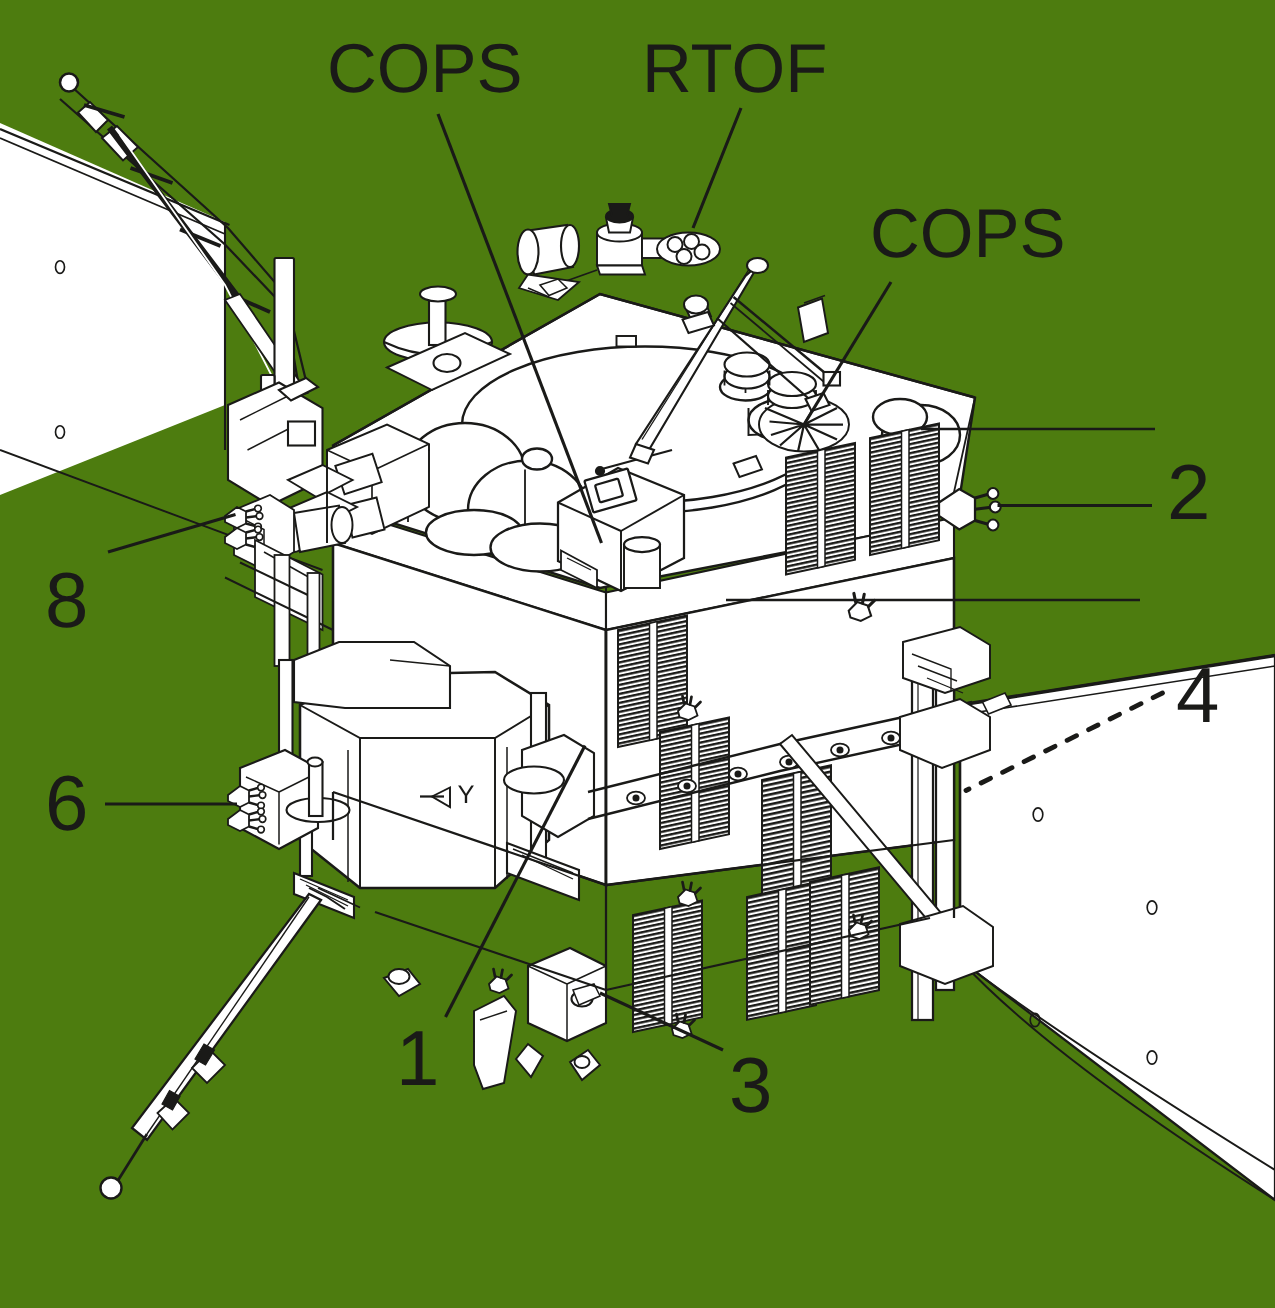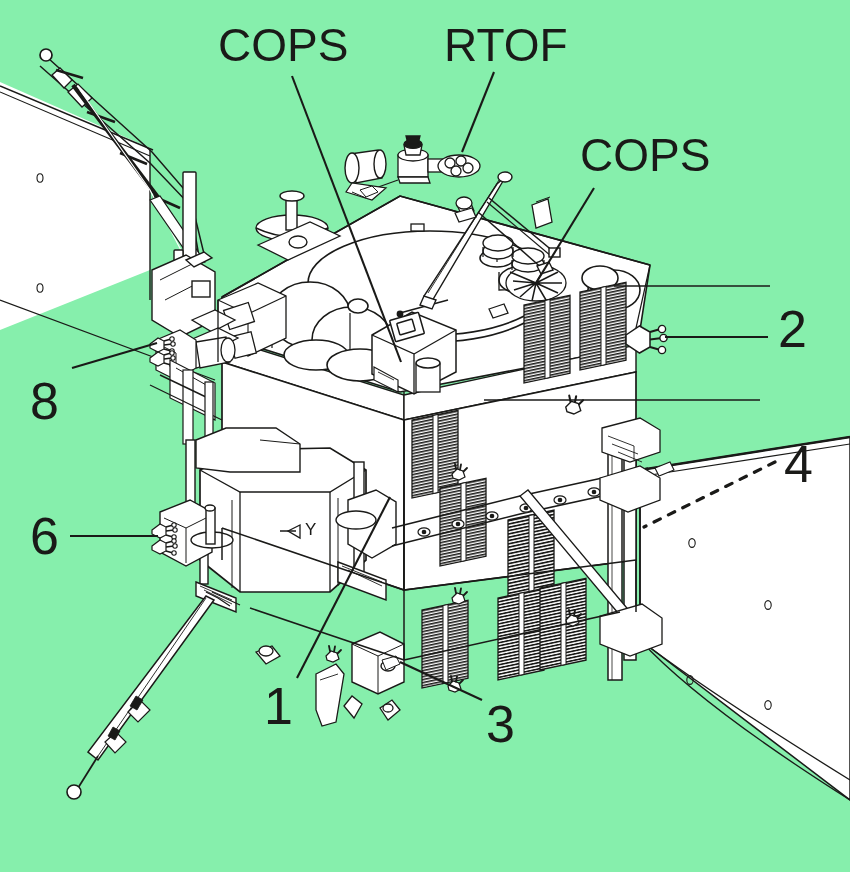--- a/index.html
+++ b/index.html
@@ -4,21 +4,21 @@
 <style>
   html, body {
     margin: 0;
     padding: 0;
     background: #ffffff;
   }
   #page {
     position: relative;
     width: 850px;
     height: 872px;
-    background: #86efac;
+    background: #4d7c0f;
     overflow: hidden;
     font-family: "Liberation Sans", sans-serif;
   }
   #figure-svg {
     position: absolute;
     left: 0;
     top: 0;
     width: 850px;
     height: 872px;
   }
@@ -448,21 +448,21 @@
       <line x1="70" y1="536" x2="158" y2="536"></line>
       <line x1="297" y1="678" x2="390" y2="497"></line>
       <line x1="482" y1="700" x2="400" y2="662"></line>
       <line x1="768" y1="337" x2="665" y2="337"></line>
       <line x1="775" y1="462" x2="644" y2="527" stroke-dasharray="7 9" stroke-width="3.2" stroke-linecap="round"></line>
     </g>
 
   </svg>
 
   <div class="label-text label-instr" style="left:218px; top:22px;">COPS</div>
-  <div class="label-text label-instr" style="left:428px; top:22px;margin-left:16px;">RTOF</div>
+  <div class="label-text label-instr" style="left:428px; top:22px;">RTOF</div>
   <div class="label-text label-instr" style="left:580px; top:132px;">COPS</div>
 
   <div class="label-text label-num" style="left:30px; top:375px;">8</div>
   <div class="label-text label-num" style="left:30px; top:510px;">6</div>
   <div class="label-text label-num" style="left:264px; top:680px;">1</div>
   <div class="label-text label-num" style="left:486px; top:698px;">3</div>
   <div class="label-text label-num" style="left:778px; top:303px;">2</div>
   <div class="label-text label-num" style="left:784px; top:438px;">4</div>
 
   <div class="label-text axis-letter" style="left:305px; top:521px;">Y</div>

